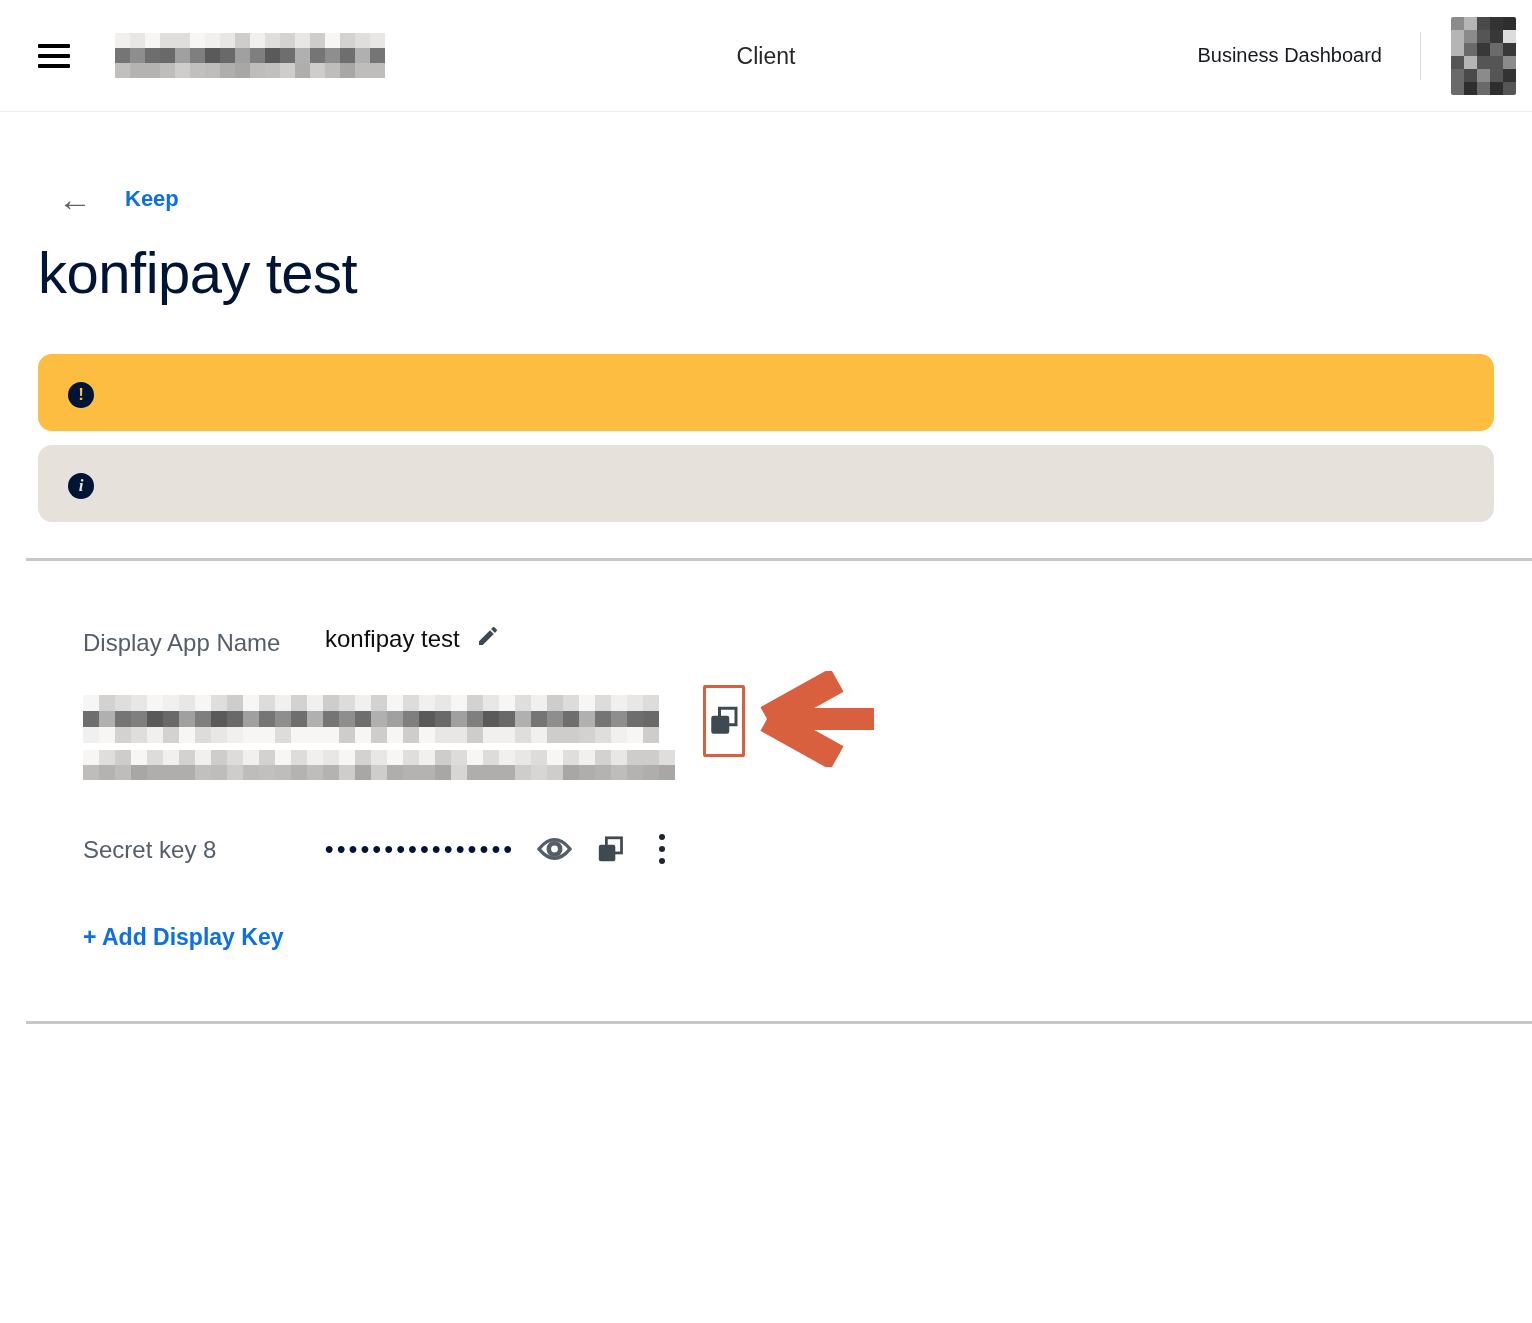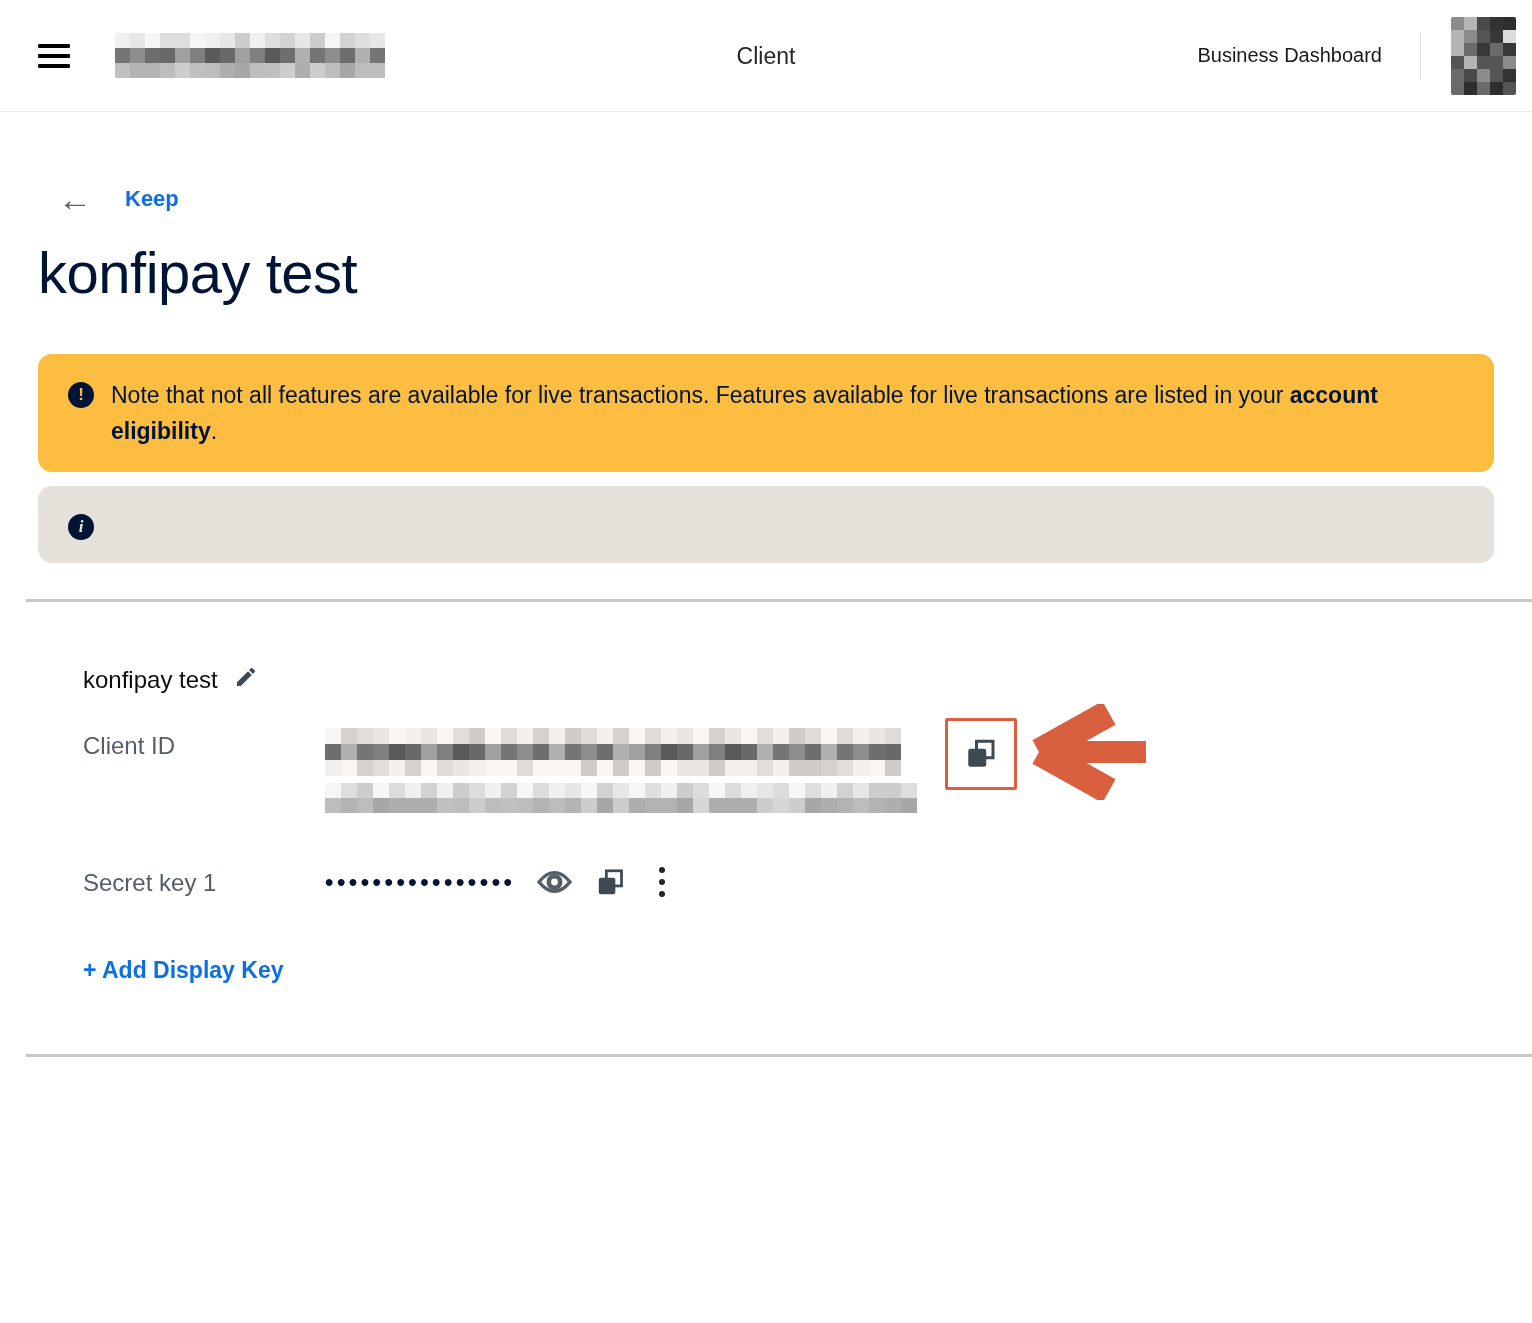--- a/index.html
+++ b/index.html
@@ -207,51 +207,48 @@
 
   <div class="back-row">
     <span class="back-arrow">←</span>
     <span class="back-label">Keep</span>
   </div>
 
   <h1 class="page-title">konfipay test</h1>
 
   <div class="banner orange">
     <span class="banner-icon">!</span>
-    <span class="banner-text">
-      <span>Note that not all features are available for live transactions. Features available for live transactions are listed in your </span><b>account eligibility</b><span>.</span>
-    </span>
   </div>
 
 
   <div class="banner beige">
     <span class="banner-icon">i</span>
   </div>
 </main>
 
 <hr class="full-divider">
 
 <div class="content">
   <div class="fields">
 
     
     <div class="field-row">
+      <div class="field-label">Display App Name</div>
       <div class="field-value name-value">
         <span>konfipay test</span>
         <span class="pencil-btn">
           <svg width="24" height="24" viewBox="0 0 24 24" fill="#3f4952">
             <path d="M3 17.2 L3 21 L6.8 21 L17.8 10 L14 6.2 Z M20.7 7.1 C21.1 6.7 21.1 6 20.7 5.6 L18.4 3.3 C18 2.9 17.3 2.9 16.9 3.3 L15.1 5.1 L18.9 8.9 Z"></path>
           </svg>
         </span>
       </div>
     </div>
 
     
     <div class="field-row">
-      <div class="field-label">Client ID</div>
       <div class="field-value clientid-value">
         <div class="clientid-blur">
           <div class="mosaic" style="width: 576px; display: grid; grid-template-columns: repeat(36, 1fr); grid-auto-rows: 16px;">
               <div style="background: rgb(247, 246, 245);"></div>
               <div style="background: rgb(212, 210, 208);"></div>
               <div style="background: rgb(224, 222, 220);"></div>
               <div style="background: rgb(233, 231, 229);"></div>
               <div style="background: rgb(247, 246, 245);"></div>
               <div style="background: rgb(242, 240, 238);"></div>
               <div style="background: rgb(233, 231, 229);"></div>
@@ -447,21 +444,21 @@
               <line x1="13" y1="48" x2="83" y2="87"></line>
             </g>
             <rect x="24" y="37" width="96" height="22" fill="#d9603f"></rect>
           </svg>
         </div>
       </div>
     </div>
 
     
     <div class="field-row secret">
-      <div class="field-label">Secret key 1</div>
+      <div class="field-label">Secret key 8</div>
       <div class="field-value secret-value">
         <span class="masked-dots">••••••••••••••••</span>
         <span class="icon-btn eye-btn">
           <svg width="35" height="28" viewBox="0 0 32 24">
             <path d="M16 3.5 C8.5 3.5 3.5 10 1.8 12 C3.5 14 8.5 20.5 16 20.5 C23.5 20.5 28.5 14 30.2 12 C28.5 10 23.5 3.5 16 3.5 Z" fill="none" stroke="#545d68" stroke-width="3"></path>
             <circle cx="16" cy="12" r="5.2" fill="none" stroke="#545d68" stroke-width="4.2"></circle>
           </svg>
         </span>
         <span class="icon-btn copy-btn2">
           <svg width="33" height="33" viewBox="0 0 24 24">

